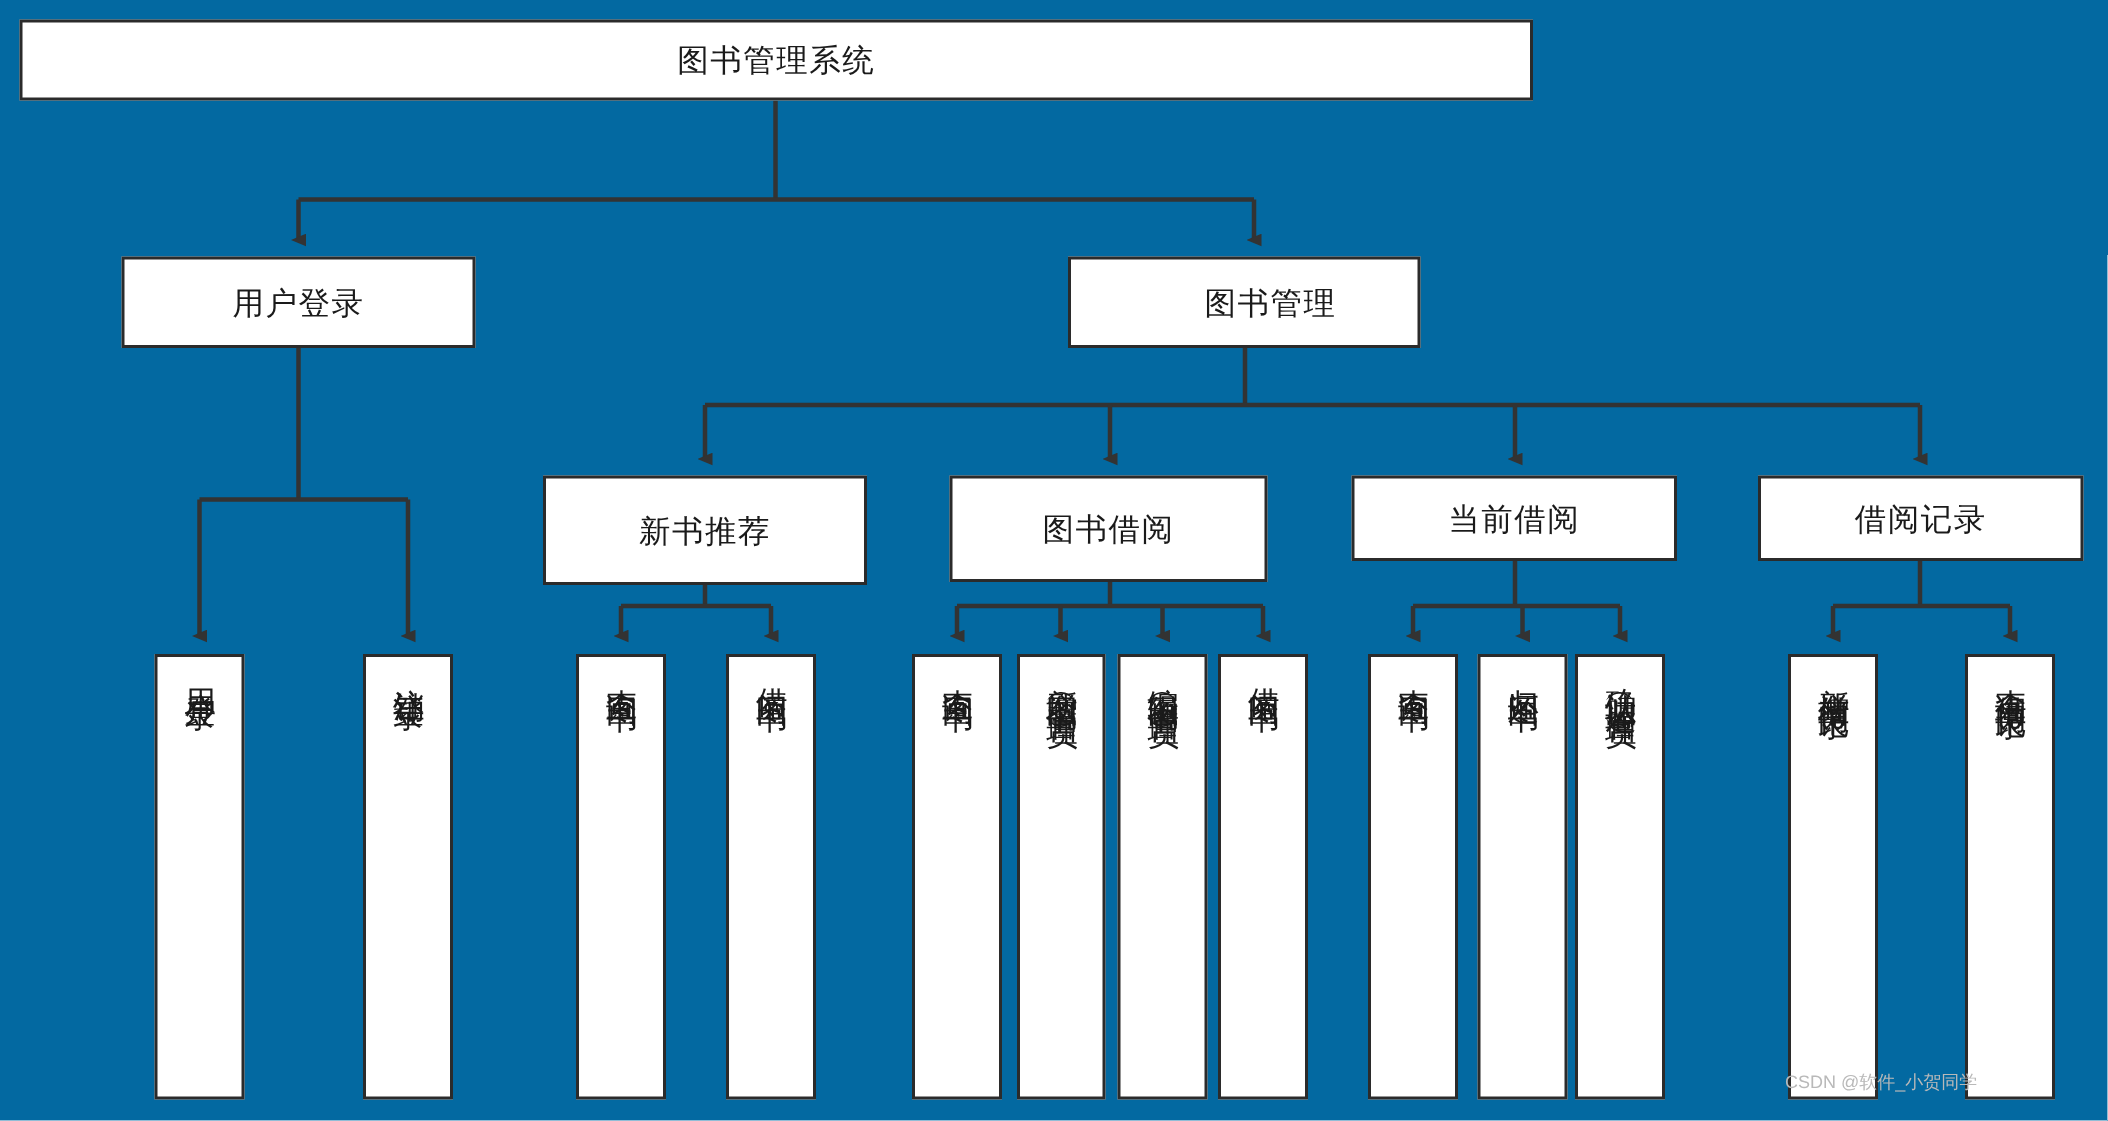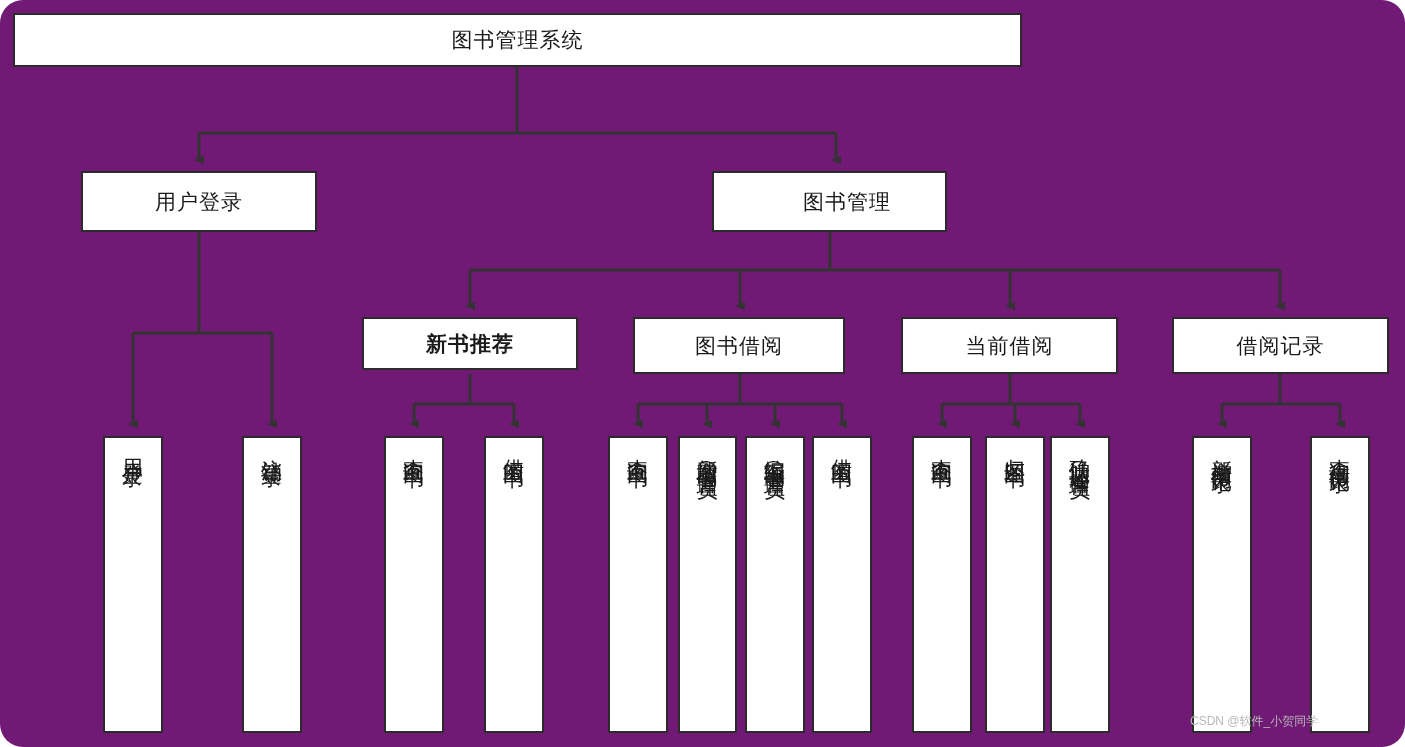--- a/index.html
+++ b/index.html
@@ -7,23 +7,22 @@
     padding: 0;
     background: #ffffff;
   }
   body {
     font-family: "Liberation Sans", "DejaVu Sans", sans-serif;
   }
   #canvas {
     position: relative;
     width: 1405px;
     height: 747px;
-    background: #701a75;
+    background: #0369a1;
     overflow: hidden;
-    border-radius: 23px;
   }
   #edges {
     position: absolute;
     left: 0;
     top: 0;
     width: 1405px;
     height: 747px;
   }
   .node {
     position: absolute;
@@ -121,24 +120,24 @@
     <span>图书管理系统</span>
   </div>
 
   <div class="node horiz" style="left:81px; top:171px; width:236px; height:61px;">
     <span>用户登录</span>
   </div>
   <div class="node horiz" style="left:712px; top:171px; width:235px; height:61px;padding-left:35px;">
     <span>图书管理</span>
   </div>
 
-  <div class="node horiz" style="left:362px; top:317px; width:216px; height:53px;font-weight:bold;">
+  <div class="node horiz" style="left:362px; top:317px; width:216px; height:73px;">
     <span>新书推荐</span>
   </div>
-  <div class="node horiz" style="left:633px; top:317px; width:212px; height:57px;">
+  <div class="node horiz" style="left:633px; top:317px; width:212px; height:71px;">
     <span>图书借阅</span>
   </div>
   <div class="node horiz" style="left:901px; top:317px; width:217px; height:57px;">
     <span>当前借阅</span>
   </div>
   <div class="node horiz" style="left:1172px; top:317px; width:217px; height:57px;">
     <span>借阅记录</span>
   </div>
 
   <div class="node vert" style="left:103px; top:436px; width:60px; height:297px;">

